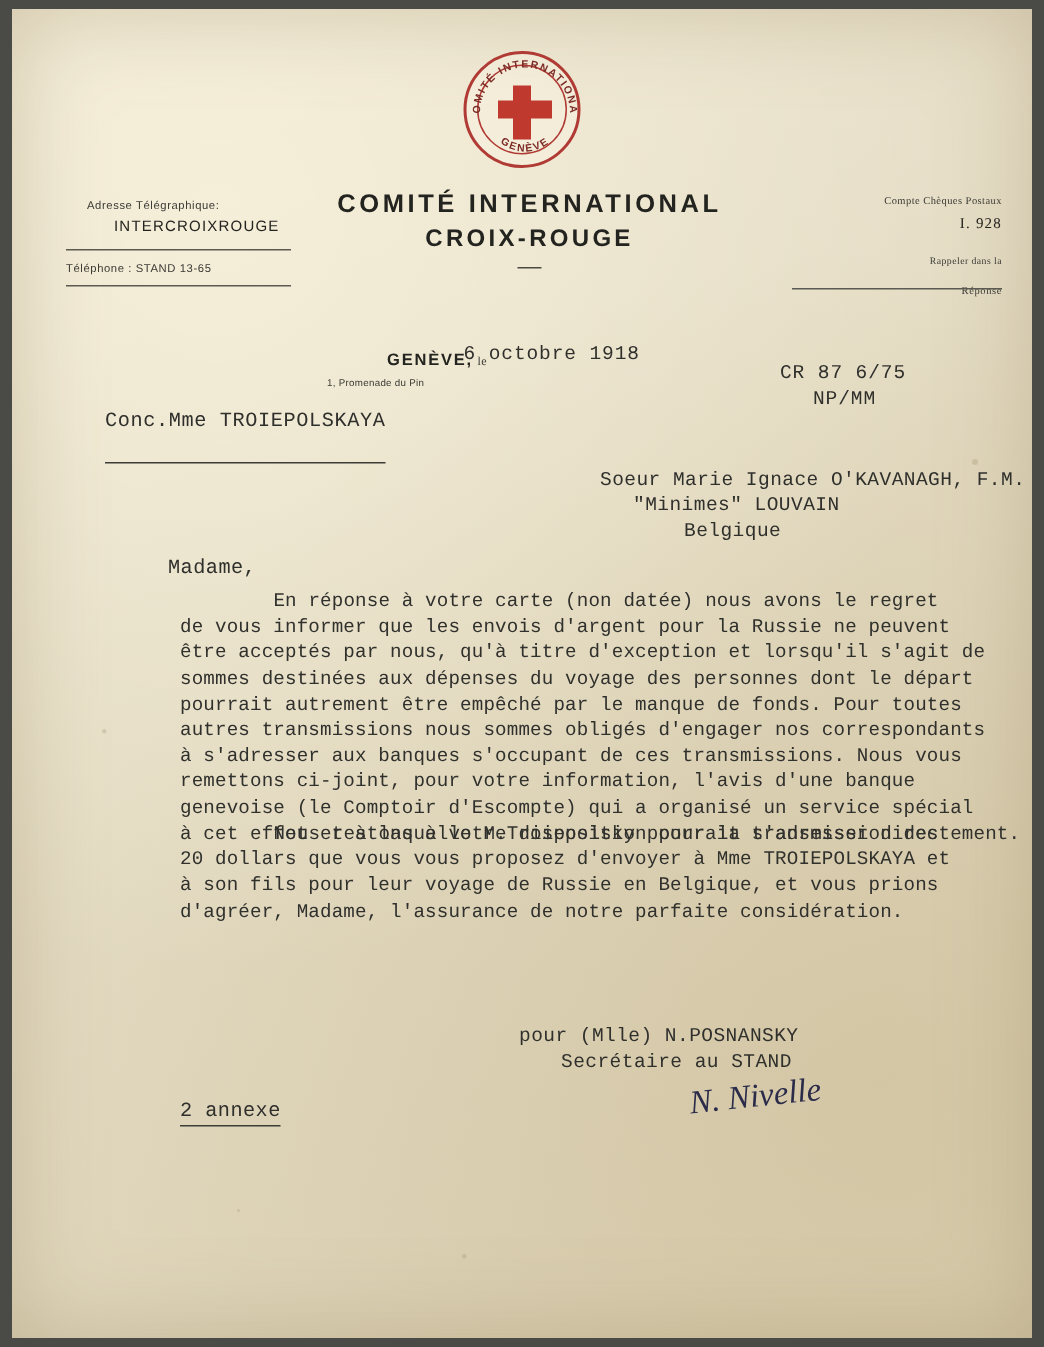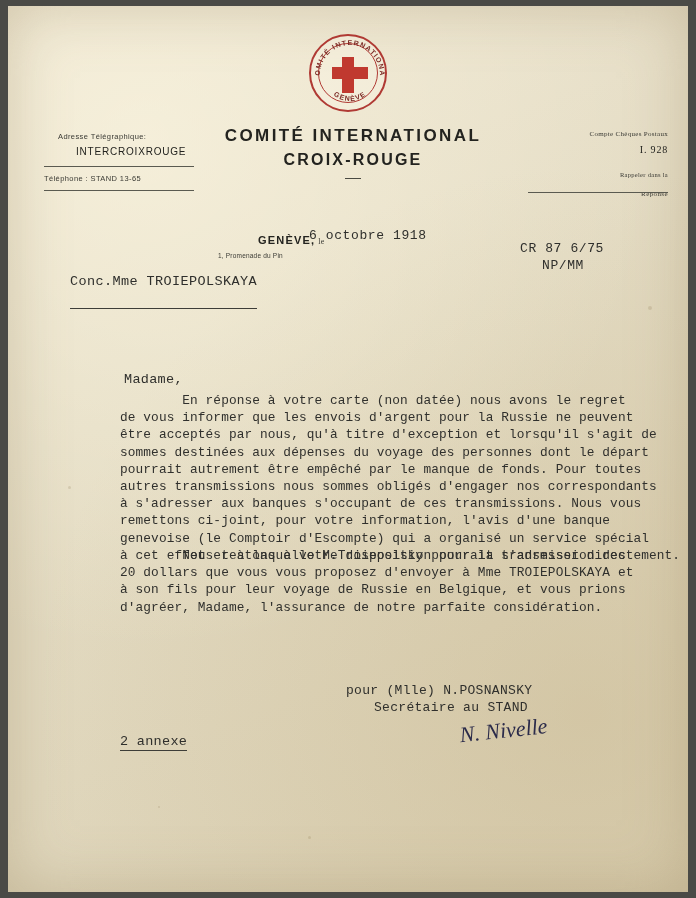--- a/index.html
+++ b/index.html
@@ -107,21 +107,21 @@
   
   .addressee{
     position:absolute;left:392px;top:305px;
     font-family:"Liberation Mono", monospace;font-size:13px;line-height:17px;color:#2f2f2c;letter-spacing:.3px;
   }
   .addressee .l2{margin-left:22px;}
   .addressee .l3{margin-left:56px;}
 
   
   .salut{
-    position:absolute;left:116px;top:366px;
+    position:absolute;left:104px;top:366px;
     font-family:"Liberation Mono", monospace;font-size:13.5px;color:#2f2f2c;letter-spacing:.3px;
   }
   .body{
     position:absolute;left:112px;top:386px;width:572px;
     font-family:"Liberation Mono", monospace;font-size:12.8px;line-height:17.2px;color:#30302d;letter-spacing:.1px;
     white-space:pre-wrap;
   }
   .para2{
     position:absolute;left:112px;top:541px;width:572px;
     font-family:"Liberation Mono", monospace;font-size:12.8px;line-height:17.2px;color:#30302d;letter-spacing:.1px;
@@ -201,20 +201,25 @@
   </div>
   <div class="typed-date">6 octobre 1918</div>
 
   <div class="ref">
     <div class="r1">CR 87 6/75</div>
     <div class="r2">NP/MM</div>
   </div>
 
   <div class="concern">Conc.Mme TROIEPOLSKAYA</div>
 
+  <div class="addressee">
+    <div class="l1">Soeur Marie Ignace O'KAVANAGH, F.M.</div>
+    <div class="l2">"Minimes" LOUVAIN</div>
+    <div class="l3">Belgique</div>
+  </div>
 
   <div class="salut">Madame,</div>
   <div class="body">        En réponse à votre carte (non datée) nous avons le regret
 de vous informer que les envois d'argent pour la Russie ne peuvent
 être acceptés par nous, qu'à titre d'exception et lorsqu'il s'agit de
 sommes destinées aux dépenses du voyage des personnes dont le départ
 pourrait autrement être empêché par le manque de fonds. Pour toutes
 autres transmissions nous sommes obligés d'engager nos correspondants
 à s'adresser aux banques s'occupant de ces transmissions. Nous vous
 remettons ci-joint, pour votre information, l'avis d'une banque

